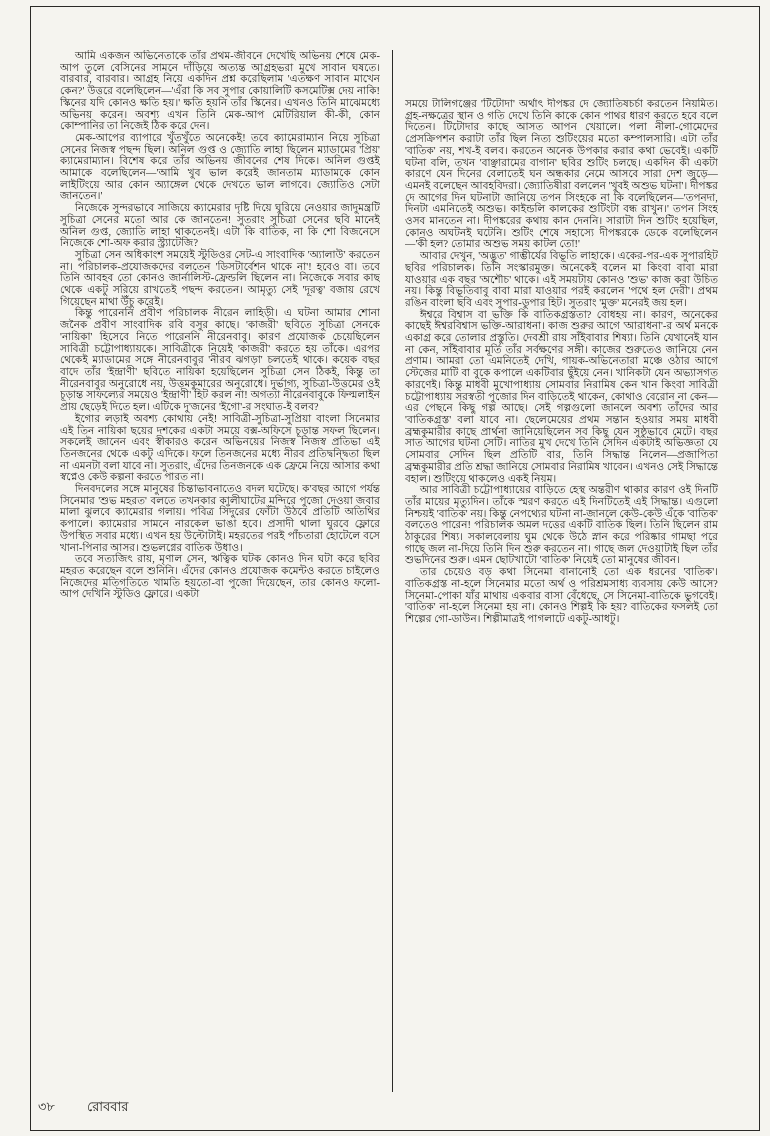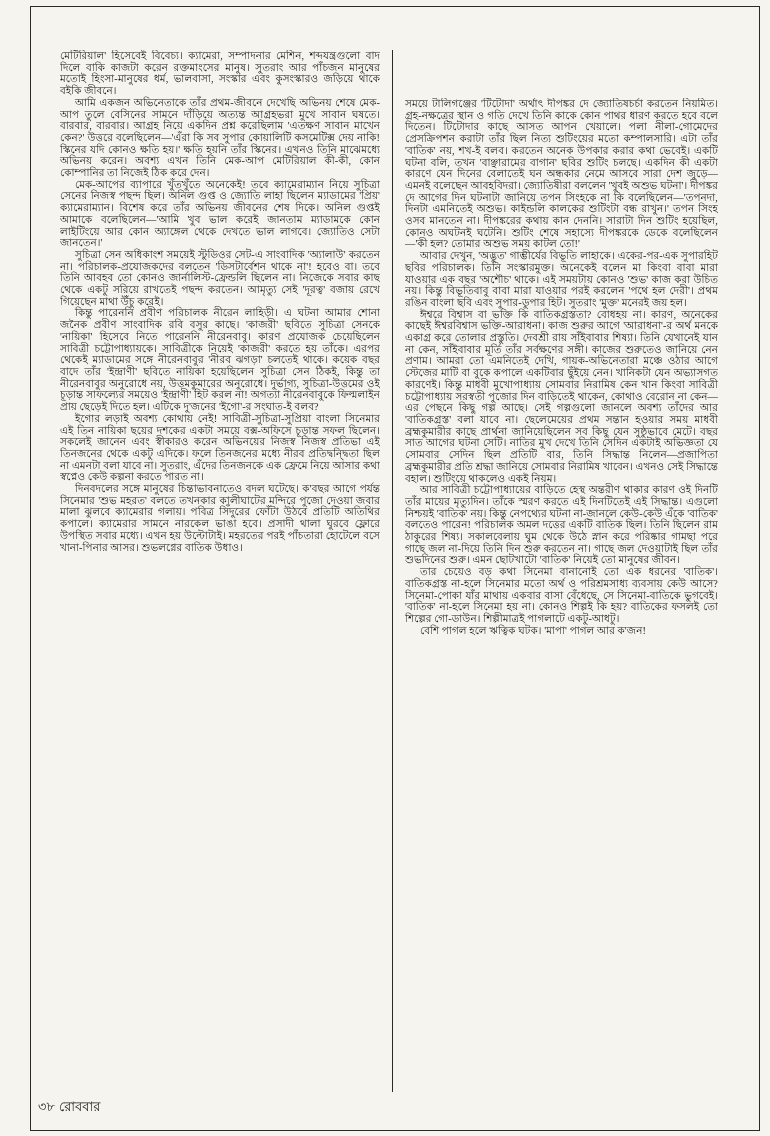--- a/index.html
+++ b/index.html
@@ -52,50 +52,50 @@
     margin: 0;
     text-indent: 15px;
   }
   p.para.noindent { text-indent: 0; }
   .footer {
     position: absolute;
     left: 38px;
     bottom: 18px;
     display: flex;
     align-items: flex-end;
-    gap: 4px;
+    gap: 32px;
     font-size: 13px;
     color: #1d1c18;
   }
   .footer .page-num { font-weight: normal; }
 </style>
 </head>
 <body>
 
 <div class="page">
   <div class="page-border"></div>
 
   <div class="content">
     <div class="column col-left">
-        <p class="para noindent">মেটিরিয়াল' হিসেবেই বিবেচ্য। ক্যামেরা, সম্পাদনার মেশিন, শব্দযন্ত্রগুলো বাদ দিলে বাকি কাজটা করেন রক্তমাংসের মানুষ। সুতরাং আর পাঁচজন মানুষের মতোই হিংসা-মানুষের ধর্ম, ভালবাসা, সংস্কার এবং কুসংস্কারও জড়িয়ে থাকে বইকি জীবনে।</p>
         <p class="para">আমি একজন অভিনেতাকে তাঁর প্রথম-জীবনে দেখেছি অভিনয় শেষে মেক-আপ তুলে বেসিনের সামনে দাঁড়িয়ে অত্যন্ত আগ্রহভরা মুখে সাবান ঘষতে। বারবার, বারবার। আগ্রহ নিয়ে একদিন প্রশ্ন করেছিলাম 'এতক্ষণ সাবান মাখেন কেন?' উত্তরে বলেছিলেন—'এঁরা কি সব সুপার কোয়ালিটি কসমেটিক্স দেয় নাকি! স্কিনের যদি কোনও ক্ষতি হয়।' ক্ষতি হয়নি তাঁর স্কিনের। এখনও তিনি মাঝেমধ্যে অভিনয় করেন। অবশ্য এখন তিনি মেক-আপ মেটিরিয়াল কী-কী, কোন কোম্পানির তা নিজেই ঠিক করে দেন।</p>
         <p class="para">মেক-আপের ব্যাপারে খুঁতখুঁতে অনেকেই! তবে ক্যামেরাম্যান নিয়ে সুচিত্রা সেনের নিজস্ব পছন্দ ছিল। অনিল গুপ্ত ও জ্যোতি লাহা ছিলেন ম্যাডামের 'প্রিয়' ক্যামেরাম্যান। বিশেষ করে তাঁর অভিনয় জীবনের শেষ দিকে। অনিল গুপ্তই আমাকে বলেছিলেন—'আমি খুব ভাল করেই জানতাম ম্যাডামকে কোন লাইটিংয়ে আর কোন অ্যাঙ্গেল থেকে দেখতে ভাল লাগবে। জ্যোতিও সেটা জানতেন।'</p>
+        <p class="para">নিজেকে সুন্দরভাবে সাজিয়ে ক্যামেরার দৃষ্টি দিয়ে ঘুরিয়ে নেওয়ার জাদুমন্ত্রটি সুচিত্রা সেনের মতো আর কে জানতেন! সুতরাং সুচিত্রা সেনের ছবি মানেই অনিল গুপ্ত, জ্যোতি লাহা থাকতেনই। এটা কি বাতিক, না কি শো বিজনেসে নিজেকে শো-অফ করার স্ট্র্যাটেজি?</p>
         <p class="para">সুচিত্রা সেন অধিকাংশ সময়েই স্টুডিওর সেট-এ সাংবাদিক 'অ্যালাউ' করতেন না। পরিচালক-প্রযোজকদের বলতেন 'ডিসটার্বেশন থাকে না'! হবেও বা। তবে তিনি আবহব তো কোনও জার্নালিস্ট-ফ্রেন্ডলি ছিলেন না। নিজেকে সবার কাছ থেকে একটু সরিয়ে রাখতেই পছন্দ করতেন। আমৃত্যু সেই 'দূরত্ব' বজায় রেখে গিয়েছেন মাথা উঁচু করেই।</p>
         <p class="para">কিন্তু পারেননি প্রবীণ পরিচালক নীরেন লাহিড়ী। এ ঘটনা আমার শোনা জনৈক প্রবীণ সাংবাদিক রবি বসুর কাছে। 'কাজরী' ছবিতে সুচিত্রা সেনকে 'নায়িকা' হিসেবে নিতে পারেননি নীরেনবাবু। কারণ প্রযোজক চেয়েছিলেন সাবিত্রী চট্টোপাধ্যায়কে। সাবিত্রীকে নিয়েই 'কাজরী' করতে হয় তাঁকে। এরপর থেকেই ম্যাডামের সঙ্গে নীরেনবাবুর 'নীরব ঝগড়া' চলতেই থাকে। কয়েক বছর বাদে তাঁর 'ইন্দ্রাণী' ছবিতে নায়িকা হয়েছিলেন সুচিত্রা সেন ঠিকই, কিন্তু তা নীরেনবাবুর অনুরোধে নয়, উত্তমকুমারের অনুরোধে। দুর্ভাগ্য, সুচিত্রা-উত্তমের ওই চূড়ান্ত সাফল্যের সময়েও 'ইন্দ্রাণী' হিট করল না! অগত্যা নীরেনবাবুকে ফিল্মলাইন প্রায় ছেড়েই দিতে হল। এটিকে দু'জনের 'ইগো'-র সংঘাত-ই বলব?</p>
         <p class="para">ইগোর লড়াই অবশ্য কোথায় নেই! সাবিত্রী-সুচিত্রা-সুপ্রিয়া বাংলা সিনেমার এই তিন নায়িকা ছয়ের দশকের একটা সময়ে বক্স-অফিসে চূড়ান্ত সফল ছিলেন। সকলেই জানেন এবং স্বীকারও করেন অভিনয়ের নিজস্ব নিজস্ব প্রতিভা এই তিনজনের থেকে একটু এদিকে। ফলে তিনজনের মধ্যে নীরব প্রতিদ্বন্দ্বিতা ছিল না এমনটা বলা যাবে না। সুতরাং, এঁদের তিনজনকে এক ফ্রেমে নিয়ে আসার কথা স্বপ্নেও কেউ কল্পনা করতে পারত না।</p>
         <p class="para">দিনবদলের সঙ্গে মানুষের চিন্তাভাবনাতেও বদল ঘটেছে। ক'বছর আগে পর্যন্ত সিনেমার 'শুভ মহরত' বলতে তখনকার কালীঘাটের মন্দিরে পুজো দেওয়া জবার মালা ঝুলবে ক্যামেরার গলায়। পবিত্র সিঁদুরের ফোঁটা উঠবে প্রতিটি অতিথির কপালে। ক্যামেরার সামনে নারকেল ভাঙা হবে। প্রসাদী থালা ঘুরবে ফ্লোরে উপস্থিত সবার মধ্যে। এখন হয় উল্টোটাই। মহরতের পরই পাঁচতারা হোটেলে বসে খানা-পিনার আসর। শুভলগ্নের বাতিক উধাও।</p>
+        <p class="para">তবে সত্যজিৎ রায়, মৃণাল সেন, ঋত্বিক ঘটক কোনও দিন ঘটা করে ছবির মহরত করেছেন বলে শুনিনি। এঁদের কোনও প্রযোজক কমেন্টও করতে চাইলেও নিজেদের মতিগতিতে খামতি হয়তো-বা পুজো দিয়েছেন, তার কোনও ফলো-আপ দেখিনি স্টুডিও ফ্লোরে। একটা</p>
       </div>
     <div class="col-divider"></div>
     <div class="column col-right">
         <p class="para noindent">সময়ে টালিগঞ্জের 'টিটোদা' অর্থাৎ দীপঙ্কর দে জ্যোতিষচর্চা করতেন নিয়মিত। গ্রহ-নক্ষত্রের স্থান ও গতি দেখে তিনি কাকে কোন পাথর ধারণ করতে হবে বলে দিতেন। টিটোদার কাছে আসত আপন খেয়ালে। পলা নীলা-গোমেদের প্রেসক্রিপশন করাটা তাঁর ছিল নিত্য শুটিংয়ের মতো কম্পালসারি। এটা তাঁর 'বাতিক' নয়, শখ-ই বলব। করতেন অনেক উপকার করার কথা ভেবেই। একটি ঘটনা বলি, তখন 'বাঞ্ছারামের বাগান' ছবির শুটিং চলছে। একদিন কী একটা কারণে যেন দিনের বেলাতেই ঘন অন্ধকার নেমে আসবে সারা দেশ জুড়ে—এমনই বলেছেন আবহবিদরা। জ্যোতিষীরা বললেন 'খুবই অশুভ ঘটনা'। দীপঙ্কর দে আগের দিন ঘটনাটা জানিয়ে তপন সিংহকে না কি বলেছিলেন—'তপনদা, দিনটা এমনিতেই অশুভ। কাইন্ডলি কালকের শুটিংটা বন্ধ রাখুন।' তপন সিংহ ওসব মানতেন না। দীপঙ্করের কথায় কান দেননি। সারাটা দিন শুটিং হয়েছিল, কোনও অঘটনই ঘটেনি। শুটিং শেষে সহাস্যে দীপঙ্করকে ডেকে বলেছিলেন—'কী হল? তোমার অশুভ সময় কাটল তো!'</p>
         <p class="para">আবার দেখুন, 'অদ্ভুত' গাম্ভীর্যের বিভূতি লাহাকে। একের-পর-এক সুপারহিট ছবির পরিচালক। তিনি সংস্কারমুক্ত। অনেকেই বলেন মা কিংবা বাবা মারা যাওয়ার এক বছর 'অশৌচ' থাকে। এই সময়টায় কোনও 'শুভ' কাজ করা উচিত নয়। কিন্তু বিভূতিবাবু বাবা মারা যাওয়ার পরই করলেন 'পথে হল দেরী'। প্রথম রঙিন বাংলা ছবি এবং সুপার-ডুপার হিট। সুতরাং 'মুক্ত' মনেরই জয় হল।</p>
         <p class="para">ঈশ্বরে বিশ্বাস বা ভক্তি কি বাতিকগ্রস্ততা? বোধহয় না। কারণ, অনেকের কাছেই ঈশ্বরবিশ্বাস ভক্তি-আরাধনা। কাজ শুরুর আগে 'আরাধনা'-র অর্থ মনকে একাগ্র করে তোলার প্রস্তুতি। দেবশ্রী রায় সাঁইবাবার শিষ্যা। তিনি যেখানেই যান না কেন, সাঁইবাবার মূর্তি তাঁর সর্বক্ষণের সঙ্গী। কাজের শুরুতেও জানিয়ে নেন প্রণাম। আমরা তো এমনিতেই দেখি, গায়ক-অভিনেতারা মঞ্চে ওঠার আগে স্টেজের মাটি বা বুকে কপালে একটিবার ছুঁইয়ে নেন। খানিকটা যেন অভ্যাসগত কারণেই। কিন্তু মাধবী মুখোপাধ্যায় সোমবার নিরামিষ কেন খান কিংবা সাবিত্রী চট্টোপাধ্যায় সরস্বতী পুজোর দিন বাড়িতেই থাকেন, কোথাও বেরোন না কেন—এর পেছনে কিছু গল্প আছে। সেই গল্পগুলো জানলে অবশ্য তাঁদের আর 'বাতিকগ্রস্ত' বলা যাবে না। ছেলেমেয়ের প্রথম সন্তান হওয়ার সময় মাধবী ব্রহ্মকুমারীর কাছে প্রার্থনা জানিয়েছিলেন সব কিছু যেন সুষ্ঠুভাবে মেটে। বছর সাত আগের ঘটনা সেটি। নাতির মুখ দেখে তিনি সেদিন একটাই অভিজ্ঞতা যে সোমবার সেদিন ছিল প্রতিটি বার, তিনি সিদ্ধান্ত নিলেন—প্রজাপিতা ব্রহ্মকুমারীর প্রতি শ্রদ্ধা জানিয়ে সোমবার নিরামিষ খাবেন। এখনও সেই সিদ্ধান্তে বহাল। শুটিংয়ে থাকলেও একই নিয়ম।</p>
         <p class="para">আর সাবিত্রী চট্টোপাধ্যায়ের বাড়িতে হেস্থ অন্তরীণ থাকার কারণ ওই দিনটি তাঁর মায়ের মৃত্যুদিন। তাঁকে স্মরণ করতে এই দিনটিতেই এই সিদ্ধান্ত। এগুলো নিশ্চয়ই 'বাতিক' নয়। কিন্তু নেপথ্যের ঘটনা না-জানলে কেউ-কেউ এঁকে 'বাতিক' বলতেও পারেন! পরিচালক অমল দত্তের একটি বাতিক ছিল। তিনি ছিলেন রাম ঠাকুরের শিষ্য। সকালবেলায় ঘুম থেকে উঠে স্নান করে পরিষ্কার গামছা পরে গাছে জল না-দিয়ে তিনি দিন শুরু করতেন না। গাছে জল দেওয়াটাই ছিল তাঁর শুভদিনের শুরু। এমন ছোটখাটো 'বাতিক' নিয়েই তো মানুষের জীবন।</p>
         <p class="para">তার চেয়েও বড় কথা সিনেমা বানানোই তো এক ধরনের 'বাতিক'। বাতিকগ্রস্ত না-হলে সিনেমার মতো অর্থ ও পরিশ্রমসাধ্য ব্যবসায় কেউ আসে? সিনেমা-পোকা যাঁর মাথায় একবার বাসা বেঁধেছে, সে সিনেমা-বাতিকে ভুগবেই। 'বাতিক' না-হলে সিনেমা হয় না। কোনও শিল্পই কি হয়? বাতিকের ফসলই তো শিল্পের গো-ডাউন। শিল্পীমাত্রই পাগলাটে একটু-আধটু।</p>
-        <p class="para">বেশি পাগল হলে ঋত্বিক ঘটক। 'মাপা' পাগল আর ক'জন!</p>
       </div>
   </div>
 
   <div class="footer">
     <span class="page-num">৩৮</span>
     <span class="mag-name">রোববার</span>
   </div>
 </div>
 
 </body></html>

